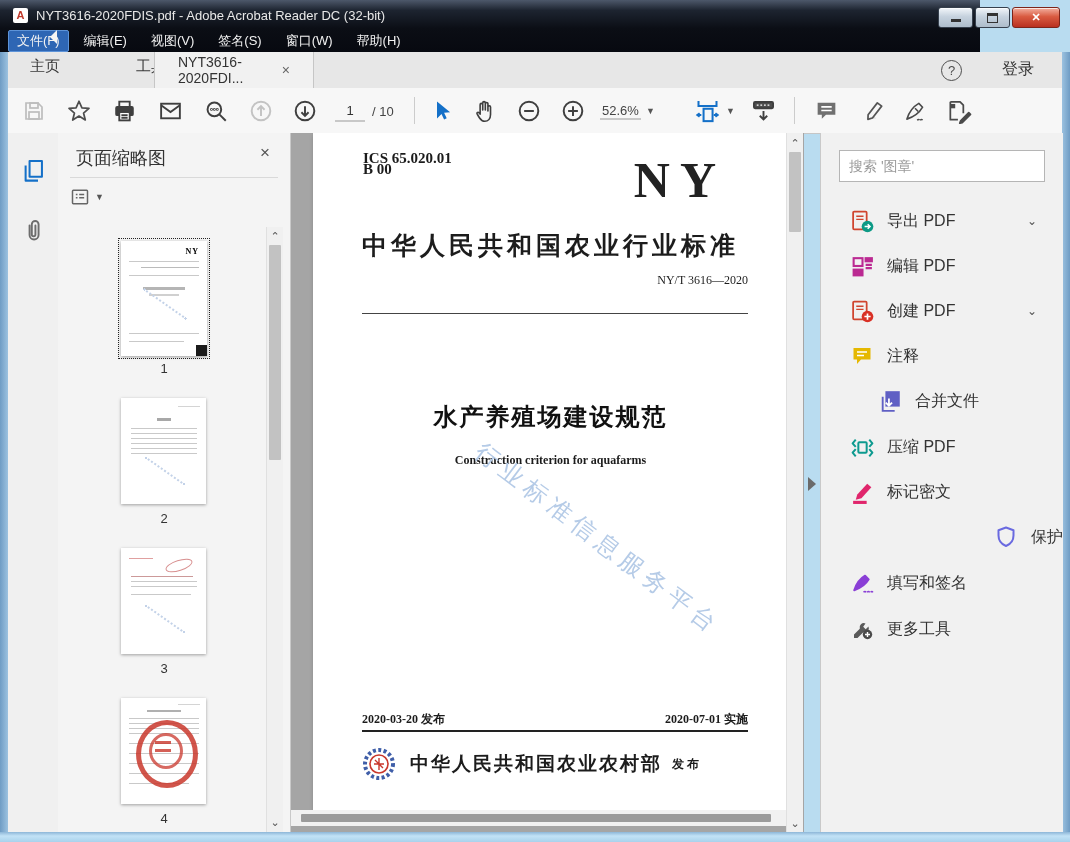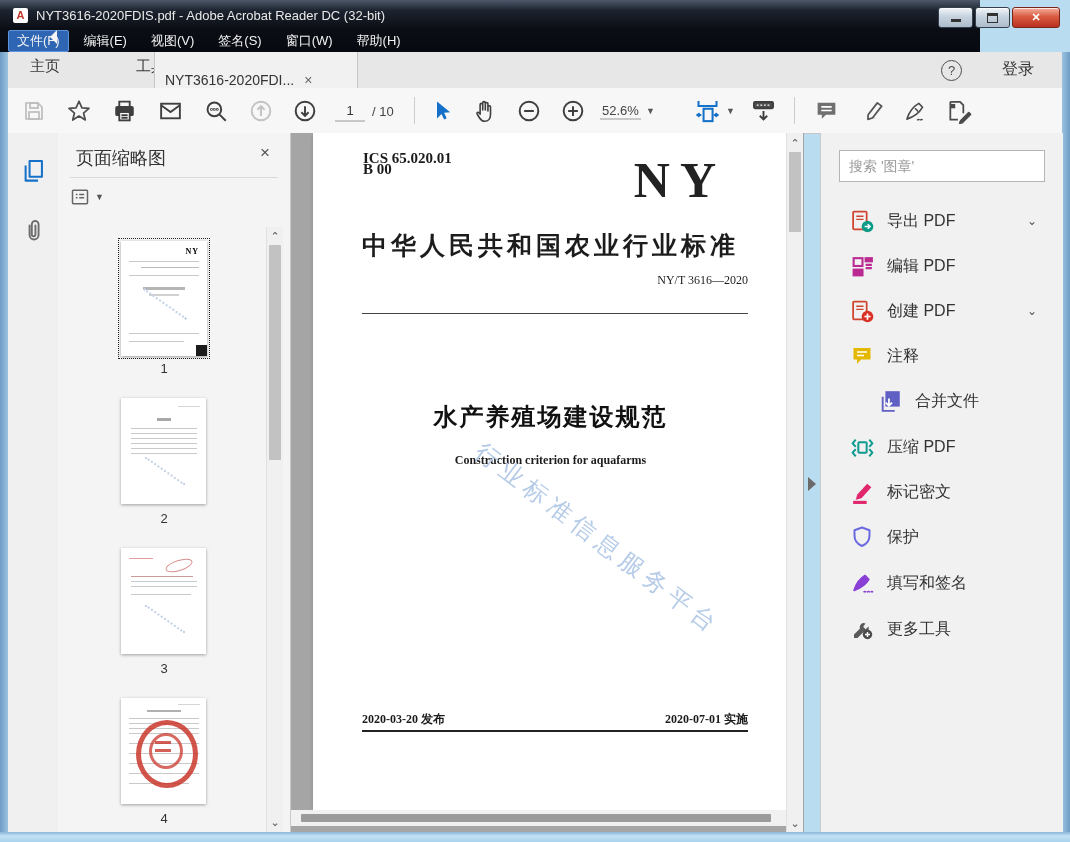--- a/index.html
+++ b/index.html
@@ -22,23 +22,23 @@
   .wbtn.close{width:46px;background:linear-gradient(180deg,#f3b0a0,#d95b41 45%,#b93020);border-color:#7c241a;color:#fff;font-weight:bold;}
   .wbtn .glyph-min{width:10px;height:3px;background:#333;margin-top:6px;}
   .wbtn .glyph-max{width:9px;height:8px;border:1px solid #333;box-shadow:inset 0 2px 0 #333;}
   .menubar{position:absolute;left:8px;top:30px;height:22px;display:flex;align-items:center;}
   .menu-item{color:#f2f2f2;font-size:13px;padding:2px 9px;margin-right:6px;border-radius:2px;cursor:default;}
   .menu-item.active{background:#2e66b4;border:1px solid #5d93d8;padding:1px 8px;}
 
   
   .tabbar{position:absolute;left:8px;top:52px;width:1054px;height:36px;background:#e7e7e7;border-bottom:1px solid #c9c9c9;}
   .tab-label{position:absolute;top:0;height:28px;display:flex;align-items:center;font-size:15px;color:#383838;cursor:default;}
-  .doc-tab{position:absolute;left:146px;top:0;height:36px;width:204px;background:#f1f1f1;
-    border-left:1px solid #c6c6c6;border-right:1px solid #c6c6c6;display:flex;align-items:flex-end;
-    font-size:14px;color:#333;padding:0 10px;box-sizing:border-box;}
+  .doc-tab{position:absolute;left:146px;top:0;height:36px;width:160px;background:#f1f1f1;
+    border-left:1px solid #c6c6c6;border-right:1px solid #c6c6c6;display:flex;align-items:center;
+    font-size:14px;color:#333;padding:0 23px;box-sizing:border-box;}
   .doc-tab .close-x{margin-left:10px;color:#666;font-size:14px;}
   .help-circle{position:absolute;right:100px;top:8px;width:19px;height:19px;border:1.6px solid #4d4d4d;border-radius:50%;
     color:#4d4d4d;font-size:13px;text-align:center;line-height:19px;}
   .signin{position:absolute;right:28px;top:7px;font-size:16px;color:#333;}
 
   
   .toolbar{position:absolute;left:8px;top:88px;width:1054px;height:45px;background:#f7f7f7;border-bottom:1px solid #c6c6c6;}
   .ticon{position:absolute;top:50%;transform:translateY(-50%);display:flex;align-items:center;}
   .tsep{position:absolute;top:9px;width:1px;height:27px;background:#cccccc;}
   .page-input{width:26px;height:18px;border:none;border-bottom:1px solid #9a9a9a;background:transparent;
@@ -388,20 +388,29 @@
       <div class="std-no">NY/T 3616—2020</div>
       <div class="rule1"></div>
       <div class="doc-title">水产养殖场建设规范</div>
       <div class="doc-subtitle">Construction criterion for aquafarms</div>
       <div class="watermark">行业标准信息服务平台</div>
       <div class="dates">
         <span>2020-03-20 发布</span>
         <span>2020-07-01 实施</span>
       </div>
       <div class="rule2"></div>
+      <div class="publisher-row">
+        <svg width="34" height="34" viewBox="0 0 34 34">
+          <circle cx="17" cy="17" r="14" fill="none" stroke="#3f5ea8" stroke-width="4" stroke-dasharray="3 2.4"></circle>
+          <circle cx="17" cy="17" r="9" fill="none" stroke="#c9372c" stroke-width="1.6"></circle>
+          <path d="M12 17h10M17 11v12M13 13l8 8" stroke="#c9372c" stroke-width="1.4" fill="none"></path>
+        </svg>
+        <span class="pub-name">中华人民共和国农业农村部</span>
+        <span class="pub-label">发布</span>
+      </div>
     </div>
 
     <div class="vscroll" style="left:495px;top:0;width:16px;height:699px;">
       <span class="chev" style="top:4px;">⌃</span>
       <div class="scroll-thumb" style="left:2px;top:19px;width:12px;height:80px;"></div>
       <span class="chev" style="bottom:2px;">⌄</span>
     </div>
 
     <div style="position:absolute;left:0;top:677px;width:495px;height:16px;background:#f1f1f1;">
       <div class="scroll-thumb" style="left:10px;top:4px;width:470px;height:8px;background:#9b9b9b;"></div>
@@ -485,21 +494,21 @@
     <div class="rp-item" style="top:339px;">
       <span class="icon">
         <svg width="25" height="25" viewBox="0 0 24 24">
             <path d="M7 14L16.5 3.5l4 3.5L11 17.5l-5.5 1.5z" fill="#e0266c"></path>
             <rect x="3" y="20" width="13" height="3" fill="#e0266c"></rect>
           </svg>
       </span>
       <span class="label">标记密文</span>
     </div>
 
-    <div class="rp-item" style="top:384px;">
+    <div class="rp-item" style="top:384px;justify-content:flex-end;">
       <span class="icon">
         <svg width="24" height="24" viewBox="0 0 24 24" fill="none" stroke="#6a6ae0" stroke-width="2" stroke-linejoin="round">
             <path d="M12 2.5l7.5 2.7v5.3c0 5.2-3.2 8.8-7.5 10.5-4.3-1.7-7.5-5.3-7.5-10.5V5.2z"></path>
           </svg>
       </span>
       <span class="label">保护</span>
     </div>
 
     <div class="rp-item" style="top:430px;">
       <span class="icon">

